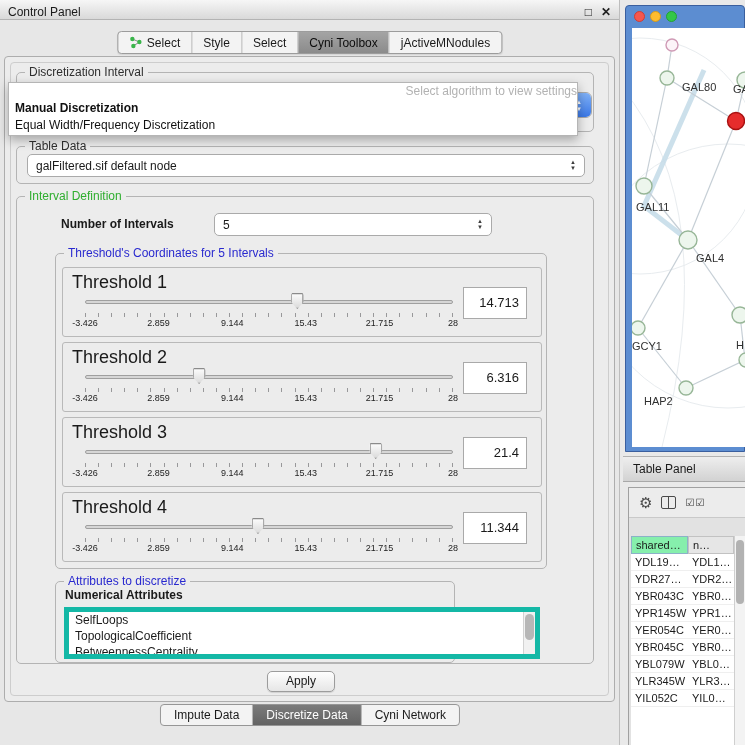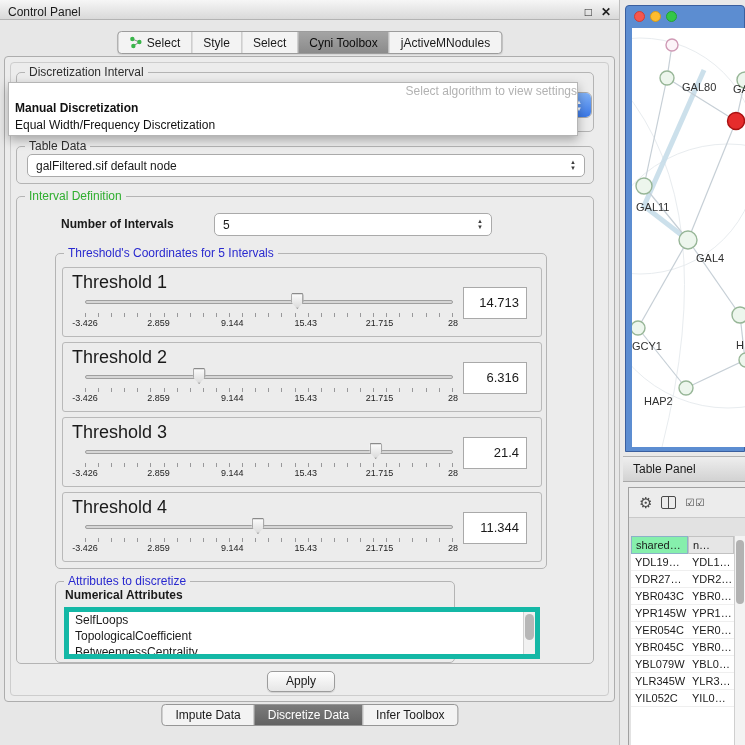--- a/index.html
+++ b/index.html
@@ -270,21 +270,21 @@
             </div>
         </div>
       </div>
     </div>
 
     <div class="apply-btn">Apply</div>
 
     <div class="bottom-tabs">
       <div class="btab">Impute Data</div>
       <div class="btab sel">Discretize Data</div>
-      <div class="btab">Infer Toolbox</div>
+      <div class="btab">Cyni Network</div>
     </div>
   </div>
 
   <div class="net-window">
     <div class="lights">
       <span class="light red"></span>
       <span class="light yellow"></span>
       <span class="light green"></span>
     </div>
     <div class="net-canvas">

